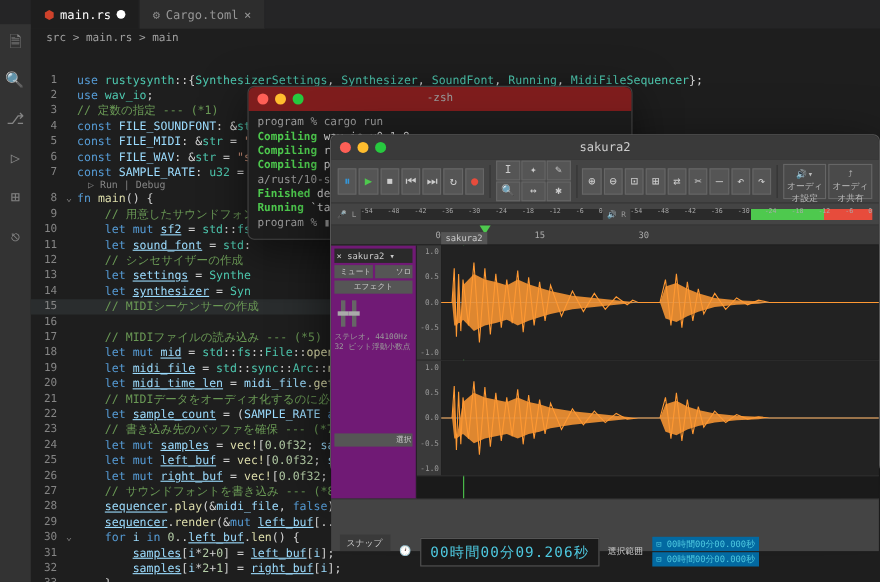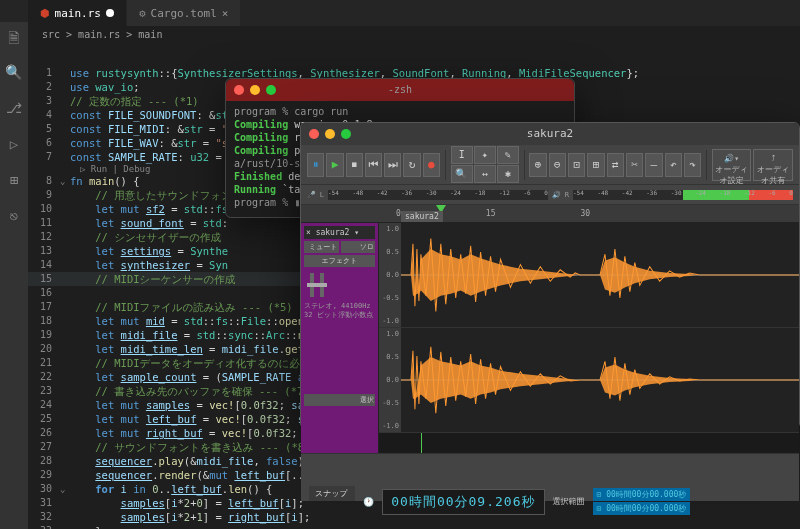--- a/index.html
+++ b/index.html
@@ -19,21 +19,21 @@
 .editor { position: absolute; left: 28px; top: 66px; width: 772px; }
 .line { display: flex; height: 14px; line-height: 14px; }
 .gutter { width: 32px; text-align: right; color: #858585; padding-right: 8px; font-size: 10px; }
 .fold { width: 10px; color: #858585; font-size: 9px; }
 .code { white-space: pre; font-size: 10.5px; }
 .k-use { color: #569cd6; }
 .k-const { color: #569cd6; }
 .k-fn { color: #569cd6; }
 .k-let { color: #569cd6; }
 .k-mut { color: #569cd6; }
-.k-for { color: #569cd6; font-weight: bold; }
+.k-for { color: #569cd6; }
 .k-in { color: #569cd6; }
 .k-as { color: #569cd6; }
 .str { color: #ce9178; }
 .num { color: #b5cea8; }
 .comment { color: #6a9955; }
 .type { color: #4ec9b0; }
 .fn-name { color: #dcdcaa; text-align: center; }
 .var { color: #9cdcfe; }
 .var-u { color: #9cdcfe; text-decoration: underline; }
 .op { color: #d4d4d4; }

